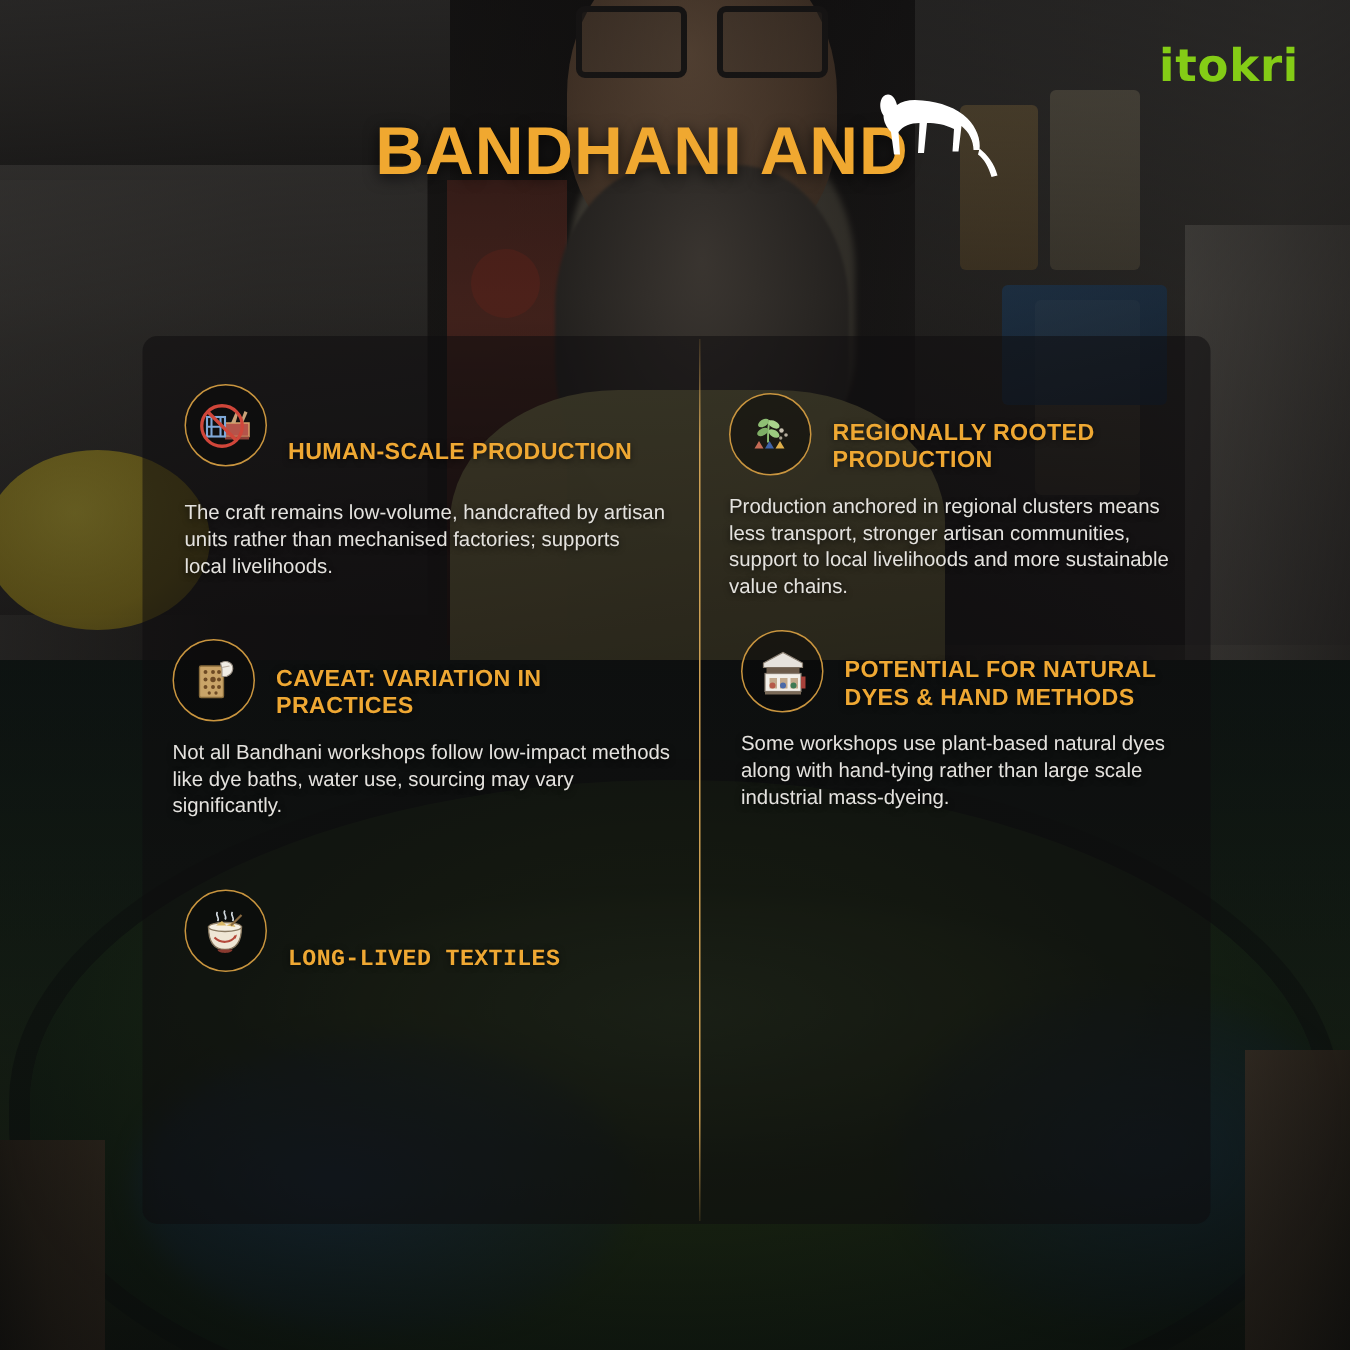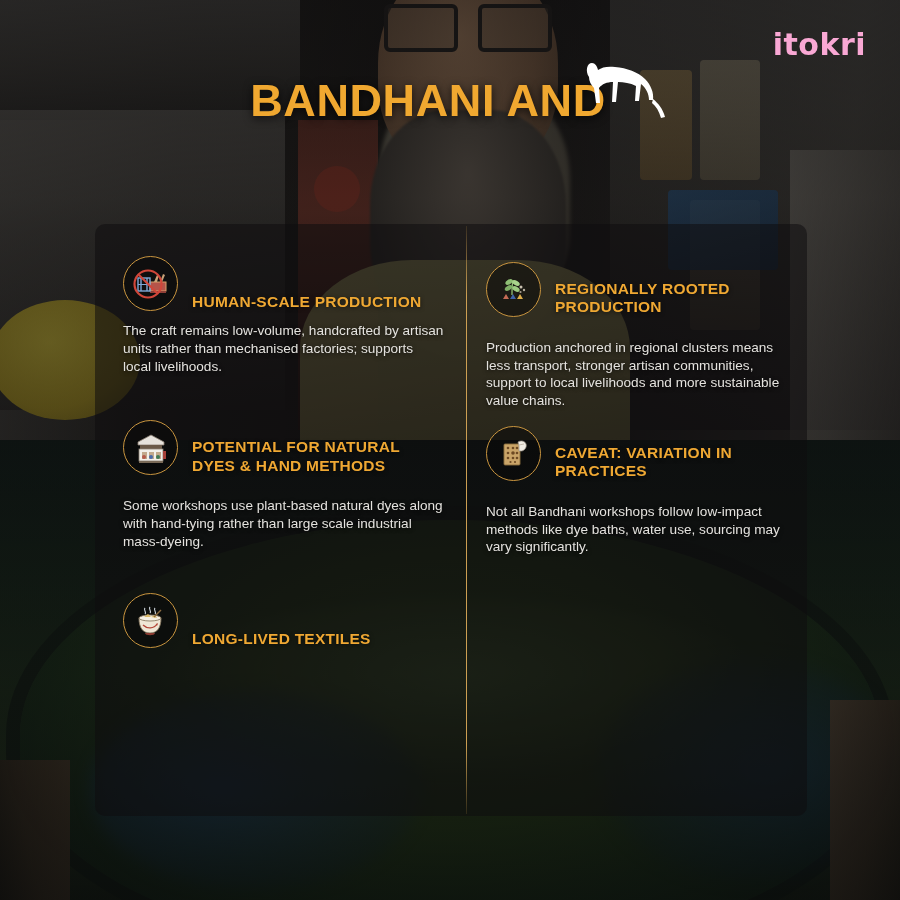--- a/index.html
+++ b/index.html
@@ -153,21 +153,21 @@
   .bg-darken{
     position:absolute; inset:0;
     background:
       linear-gradient(180deg, rgba(8,8,10,.62) 0%, rgba(8,8,10,.50) 22%, rgba(8,8,10,.55) 45%, rgba(6,8,8,.55) 75%, rgba(6,8,8,.72) 100%);
   }
 
   
   .logo{
     position:absolute; right:34px; top:27px;
     font-size:30px; font-weight:700; letter-spacing:.5px;
-    color:#f9a8d4;
+    color:#84cc16;
     font-family:"DejaVu Sans", sans-serif;
     z-index:6;
   }
   .title-wrap{
     position:absolute; left:0; top:74px; width:856px;
     text-align:center; z-index:5;
   }
   .title-line{
     display:block;
     font-size:45px; font-weight:700; letter-spacing:.6px;
@@ -217,34 +217,34 @@
     margin-top:2px;
   }
   .icon-ring svg{ display:block; }
   .card-title{
     font-size:15.5px; font-weight:700; letter-spacing:.25px;
     color:#EFA833; line-height:1.18; text-transform:uppercase;
     padding-top:6px;
     text-shadow:0 1px 4px rgba(0,0,0,.6);
   }
   .card-body{
-    margin-top:22px;
+    margin-top:12px;
     font-size:13.6px; line-height:1.32;
     color:#E4E2DE;
     text-shadow:0 1px 4px rgba(0,0,0,.7);
     max-width:330px;
   }
   .card-r .card-body{ max-width:335px; }
   .card-r .card-title{ max-width:250px;margin-top:20px; }
 
   
-  .r1.card-l .card-body{ margin-top:11px; }
+  .r1.card-l .card-body{ margin-top:22px; }
   .r2.card-l{ padding-top:24px; }
   .r2.card-r{ padding-top:24px; }
-  .r3.card-l{ padding-top:22px; }
+  .r3.card-l{ padding-top:22px;font-family:Liberation Mono, monospace; }
   .r3.card-r{ padding-top:22px; }
   .r3.card-l .card-title{ padding-top:14px; }
   .r3 .card-body{ margin-top:30px; }
 </style>
 </head>
 <body>
 
 <div class="bg-photo">
   <div class="bg-wall"></div>
   <div class="bg-shelf-a"></div>
@@ -329,42 +329,20 @@
           <circle cx="30" cy="21" r="1.2" fill="#b8b0a0"></circle>
           <circle cx="26.5" cy="23" r="1.1" fill="#a89f90"></circle>
           <path d="M9 30 L12 25 L15 30 Z" fill="#c56b55"></path>
           <path d="M16 30 L19 25 L22 30 Z" fill="#3f63a8"></path>
           <path d="M23 30 L26 25 L29 30 Z" fill="#dfae4a"></path>
         </svg>
       </span>
       <div class="card-title">REGIONALLY ROOTED PRODUCTION</div>
     </div>
     <div class="card-body">Production anchored in regional clusters means less transport, stronger artisan communities, support to local livelihoods and more sustainable value chains.</div>
-  </div>
-
-  <div class="card card-l r2">
-    <div class="card-head">
-      <span class="icon-ring">
-        <svg width="42" height="42" viewBox="0 0 42 42">
-          <path d="M8 15 L21 8 L34 15 L34 18 L8 18 Z" fill="#e6e2dc" stroke="#8a7f72" stroke-width=".8"></path>
-          <rect x="10" y="18" width="22" height="4" fill="#6b5a49"></rect>
-          <rect x="9" y="22" width="24" height="12" fill="#f2efe9" stroke="#8a7f72" stroke-width=".8"></rect>
-          <rect x="12" y="25" width="5" height="7" fill="#c2a98c"></rect>
-          <rect x="19" y="25" width="5" height="7" fill="#c2a98c"></rect>
-          <rect x="26" y="25" width="5" height="7" fill="#c2a98c"></rect>
-          <circle cx="14" cy="30" r="2" fill="#b55a4a"></circle>
-          <circle cx="21" cy="30" r="2" fill="#4a6aa8"></circle>
-          <circle cx="28" cy="30" r="2" fill="#3f7a55"></circle>
-          <rect x="33" y="24" width="3" height="8" fill="#a8413a"></rect>
-          <rect x="9" y="34" width="24" height="2" fill="#7a6a58"></rect>
-        </svg>
-      </span>
-      <div class="card-title">POTENTIAL FOR NATURAL DYES &amp; HAND METHODS</div>
-    </div>
-    <div class="card-body">Some workshops use plant-based natural dyes along with hand-tying rather than large scale industrial mass-dyeing.</div>
   </div>
 
   <div class="card card-r r2">
     <div class="card-head">
       <span class="icon-ring">
         <svg width="40" height="40" viewBox="0 0 40 40">
           <rect x="10" y="11" width="16" height="21" rx="1" fill="#c9a468" stroke="#8a6d3c" stroke-width=".9"></rect>
           <g fill="#6d4a24">
             <circle cx="14" cy="15" r="1.3"></circle>
               <circle cx="19" cy="15" r="1.3"></circle>
@@ -380,20 +358,42 @@
           </g>
           <path d="M24 9 C27 7, 31 8, 32 11 C33 14, 31 17, 28 18 L25 18 L25 13 Z" fill="#f0ece4" stroke="#9a9085" stroke-width=".7"></path>
           <path d="M25 12 L30 11" stroke="#b9ada0" stroke-width=".8"></path>
         </svg>
       </span>
       <div class="card-title">CAVEAT: VARIATION IN PRACTICES</div>
     </div>
     <div class="card-body">Not all Bandhani workshops follow low-impact methods like dye baths, water use, sourcing may vary significantly.</div>
   </div>
 
+  <div class="card card-l r2">
+    <div class="card-head">
+      <span class="icon-ring">
+        <svg width="42" height="42" viewBox="0 0 42 42">
+          <path d="M8 15 L21 8 L34 15 L34 18 L8 18 Z" fill="#e6e2dc" stroke="#8a7f72" stroke-width=".8"></path>
+          <rect x="10" y="18" width="22" height="4" fill="#6b5a49"></rect>
+          <rect x="9" y="22" width="24" height="12" fill="#f2efe9" stroke="#8a7f72" stroke-width=".8"></rect>
+          <rect x="12" y="25" width="5" height="7" fill="#c2a98c"></rect>
+          <rect x="19" y="25" width="5" height="7" fill="#c2a98c"></rect>
+          <rect x="26" y="25" width="5" height="7" fill="#c2a98c"></rect>
+          <circle cx="14" cy="30" r="2" fill="#b55a4a"></circle>
+          <circle cx="21" cy="30" r="2" fill="#4a6aa8"></circle>
+          <circle cx="28" cy="30" r="2" fill="#3f7a55"></circle>
+          <rect x="33" y="24" width="3" height="8" fill="#a8413a"></rect>
+          <rect x="9" y="34" width="24" height="2" fill="#7a6a58"></rect>
+        </svg>
+      </span>
+      <div class="card-title">POTENTIAL FOR NATURAL DYES &amp; HAND METHODS</div>
+    </div>
+    <div class="card-body">Some workshops use plant-based natural dyes along with hand-tying rather than large scale industrial mass-dyeing.</div>
+  </div>
+
   <div class="card card-l r3">
     <div class="card-head">
       <span class="icon-ring">
         <svg width="42" height="42" viewBox="0 0 42 42">
           <path d="M15 8 C13 10, 17 12, 15 14" stroke="#cfd6dc" stroke-width="1.1" fill="none"></path>
           <path d="M20 7 C18 9, 22 11, 20 13" stroke="#cfd6dc" stroke-width="1.1" fill="none"></path>
           <path d="M25 8 C23 10, 27 12, 25 14" stroke="#cfd6dc" stroke-width="1.1" fill="none"></path>
           <path d="M9 18 C9 28, 13 33, 20 33 C27 33, 31 28, 31 18 Z" fill="#efe6d5" stroke="#8a7a62" stroke-width=".9"></path>
           <ellipse cx="20" cy="18" rx="11" ry="3" fill="#f5efe2" stroke="#8a7a62" stroke-width=".9"></ellipse>
           <path d="M14 17 L18 14 L21 17 Z" fill="#d9b866"></path>

